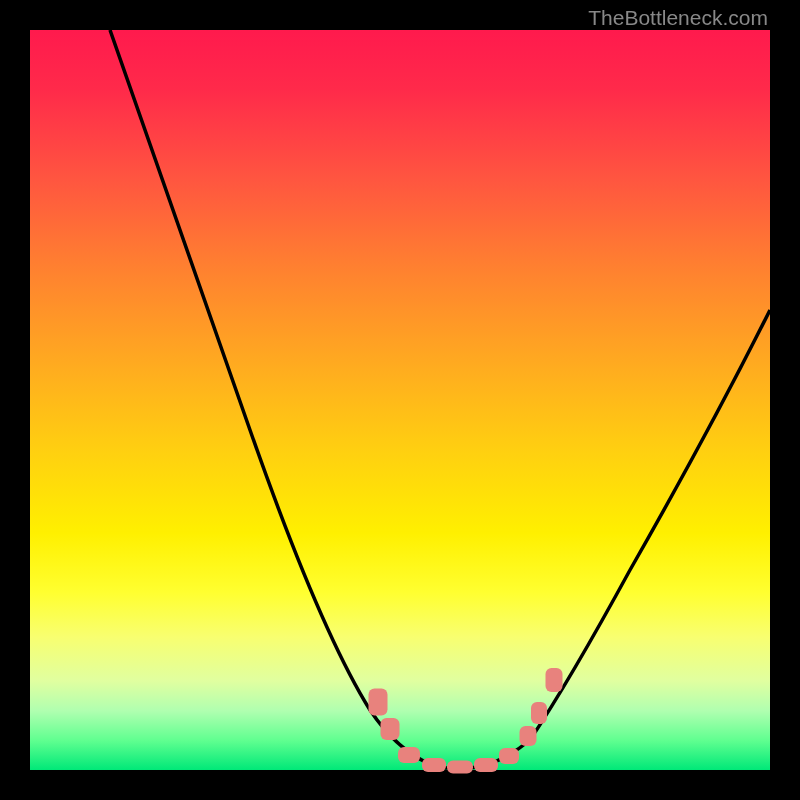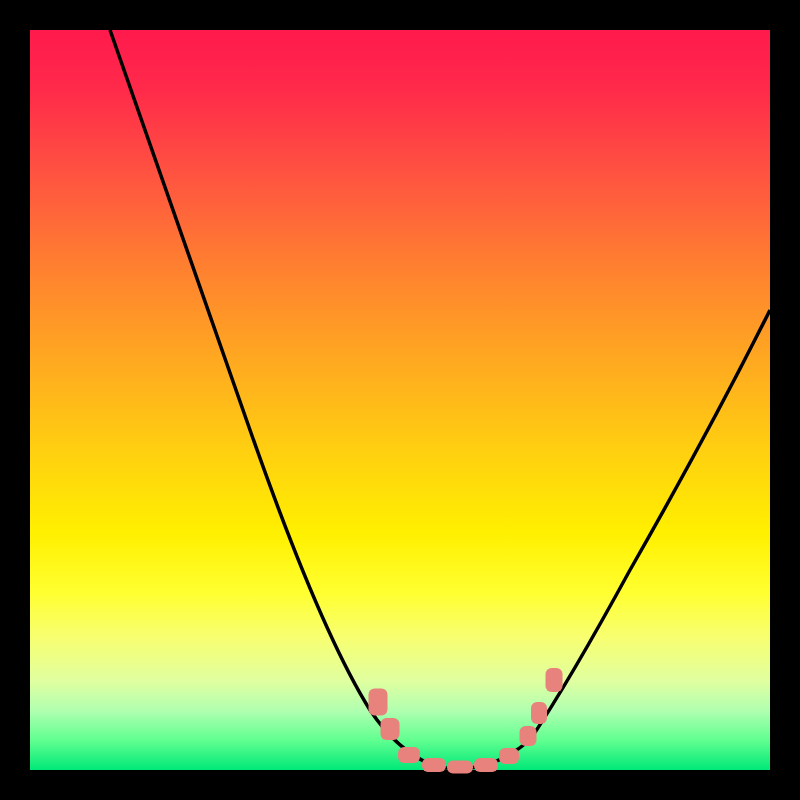--- a/index.html
+++ b/index.html
@@ -59,20 +59,21 @@
     position: absolute;
     background: #e8827d;
     border-radius: 6px;
     transform: translate(-50%, -50%);
   }
 </style>
 </head>
 <body>
 
 <div class="chart-container">
+  <div class="watermark">TheBottleneck.com</div>
   <div class="plot-area">
     <svg class="curves" viewBox="0 0 740 740">
       <path d="M 80 0 Q 150 200 220 400 Q 290 600 340 680 Q 370 725 410 738" stroke="#000" stroke-width="3.5" fill="none"></path>
       <path d="M 740 280 Q 680 400 600 540 Q 540 650 500 710 Q 470 735 440 738" stroke="#000" stroke-width="3.5" fill="none"></path>
       <path d="M 410 738 L 440 738" stroke="#000" stroke-width="3.5" fill="none"></path>
     </svg>
     <div id="markers-layer">
         <div class="marker" style="left: 348px; top: 672px; width: 19px; height: 27px;"></div>
         <div class="marker" style="left: 360px; top: 699px; width: 19px; height: 22px;"></div>
         <div class="marker" style="left: 379px; top: 725px; width: 22px; height: 16px;"></div>

